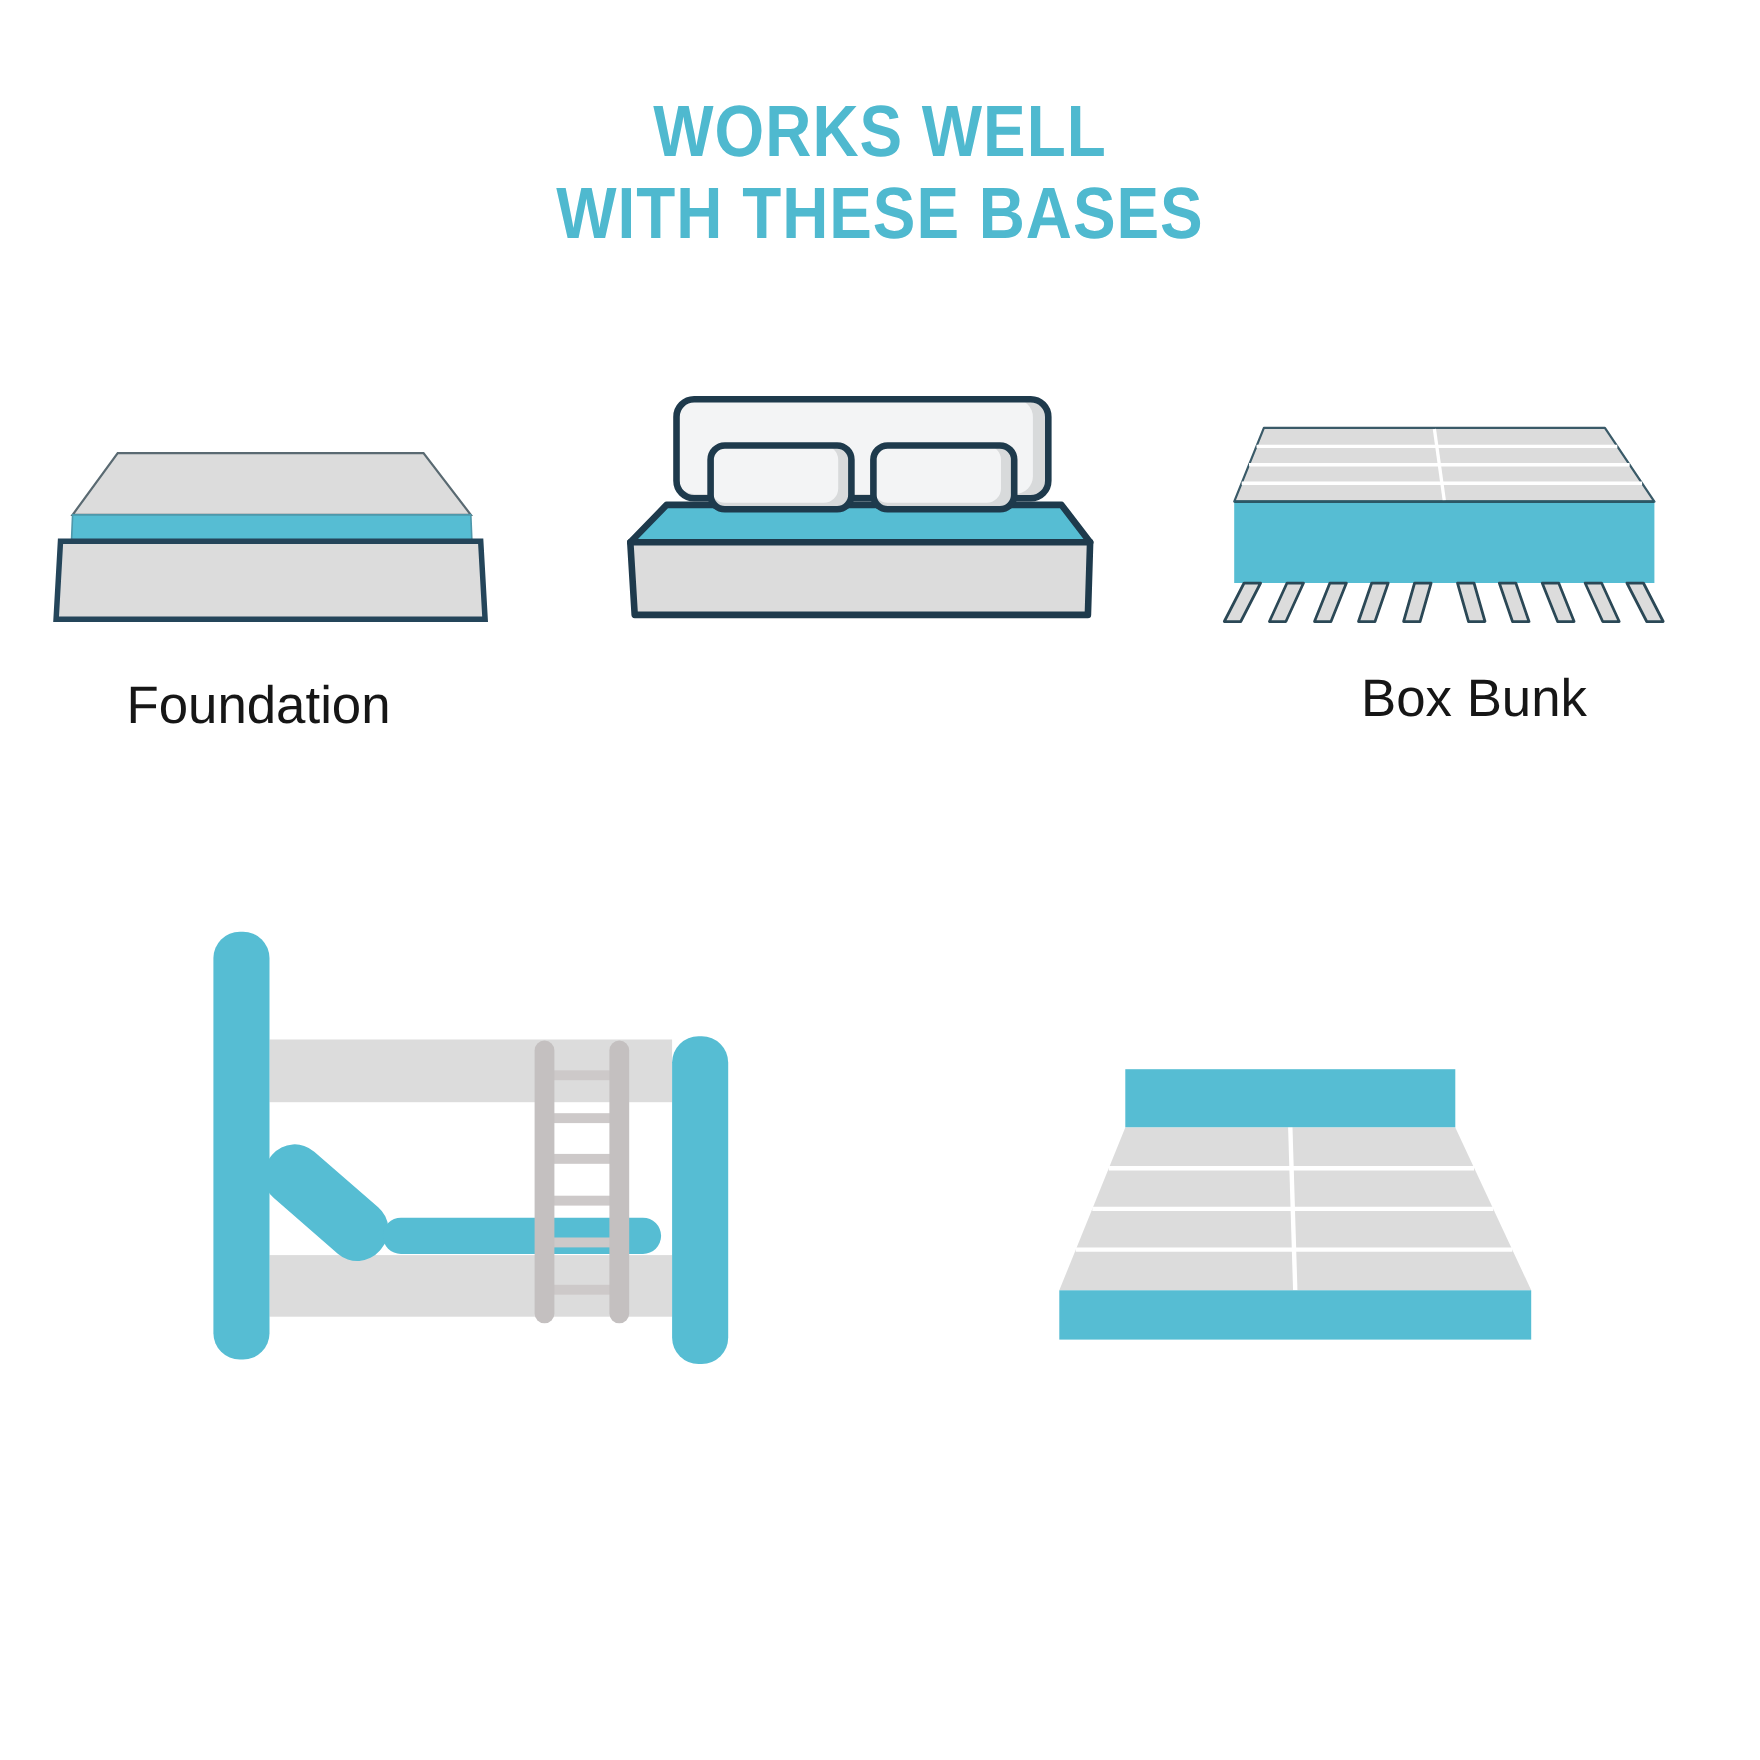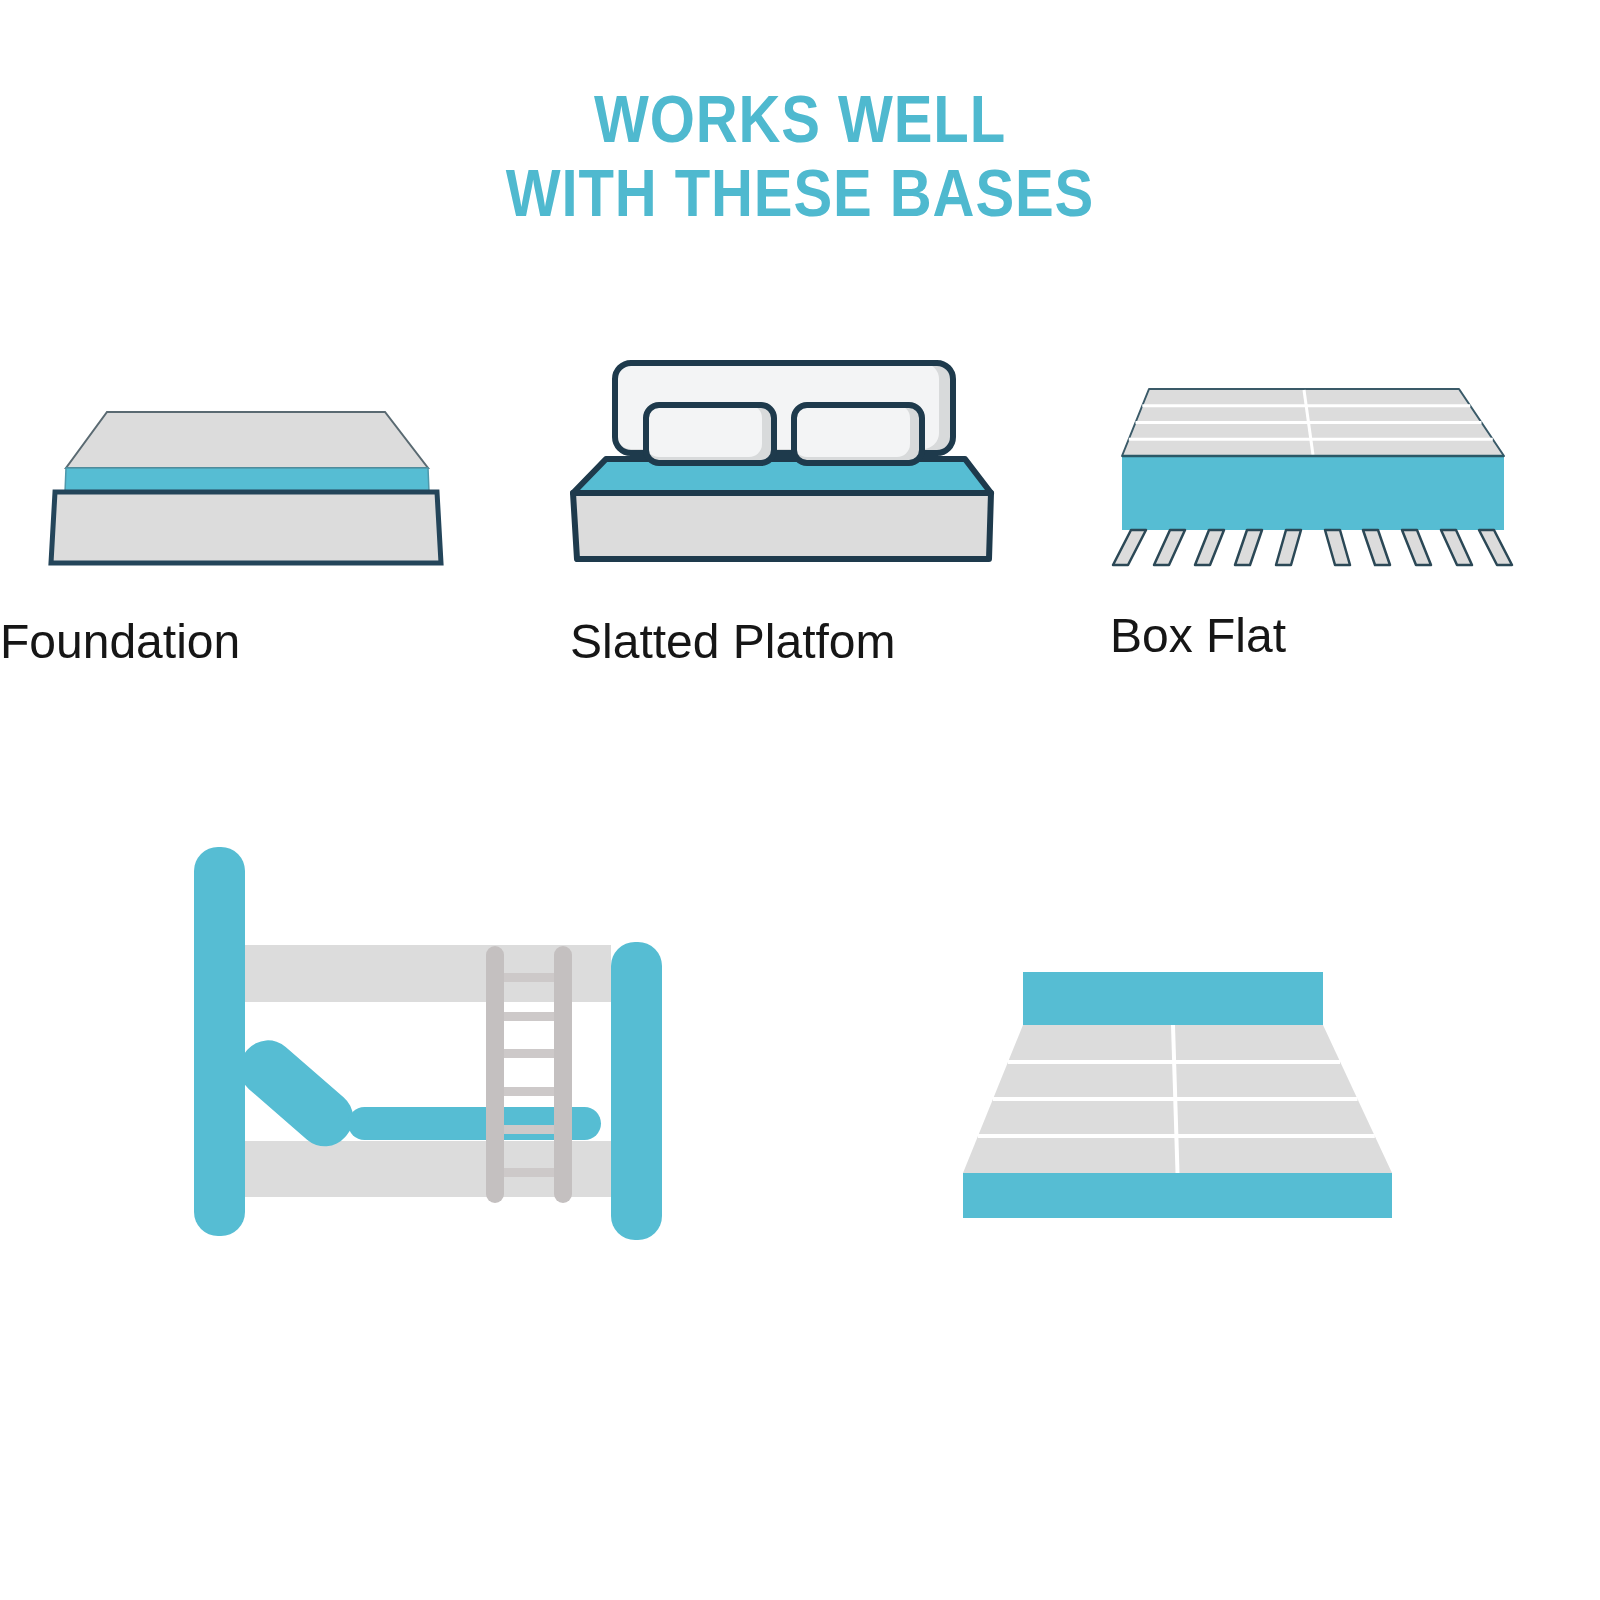--- a/index.html
+++ b/index.html
@@ -22,21 +22,21 @@
     overflow:hidden;font-family:"Liberation Sans",sans-serif;padding-left:19px;
   }
   .title{
     position:absolute;left:0;top:82px;width:1600px;
     text-align:center;color:var(--title-teal);
     font-size:66px;font-weight:bold;line-height:74px;letter-spacing:1px;
     transform:scaleX(0.88);transform-origin:50% 0;
   }
   .illus{position:absolute;}
   .label{
-    position:absolute;color:var(--label-color);
+    position:absolute;text-align:center;color:var(--label-color);
     font-size:48px;line-height:48px;font-weight:normal;
   }
   .lbl-foundation{left:0;top:618px;width:470px;}
   .lbl-slatted{left:570px;top:618px;width:460px;}
   .lbl-boxspring{left:1110px;top:612px;width:460px;}
   .lbl-bunk{left:170px;top:1281px;width:500px;}
   .lbl-flat{left:940px;top:1281px;width:490px;}
 
   
   .f-teal{fill:var(--teal);}
@@ -142,16 +142,15 @@
     <rect class="f-teal" x="70" y="6" width="300" height="53"></rect>
     <path class="f-gray" d="M70,59 L370,59 L439,207 L10,207 Z"></path>
     <line class="s-white" stroke-width="4" x1="55" y1="96" x2="387" y2="96"></line>
     <line class="s-white" stroke-width="4" x1="40" y1="133" x2="404.5" y2="133"></line>
     <line class="s-white" stroke-width="4" x1="25" y1="170" x2="421.8" y2="170"></line>
     <line class="s-white" stroke-width="4" x1="220" y1="59" x2="224.5" y2="207"></line>
     <rect class="f-teal" x="10" y="207" width="429" height="45"></rect>
   </svg>
 
   <div class="label lbl-foundation">Foundation</div>
-  <div class="label lbl-slatted">Slatted Platfom</div>
-  <div class="label lbl-boxspring">Box Flat</div>
+  <div class="label lbl-boxspring">Box Bunk</div>
 
 </div>
 
 </body></html>

